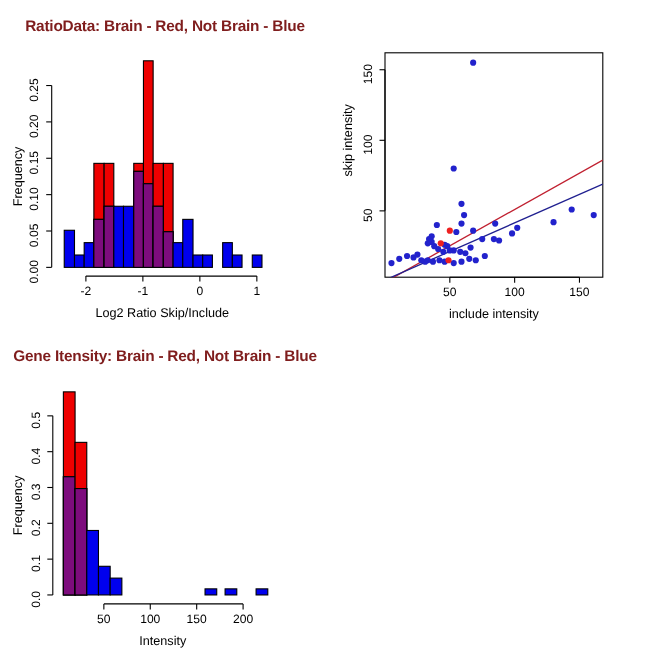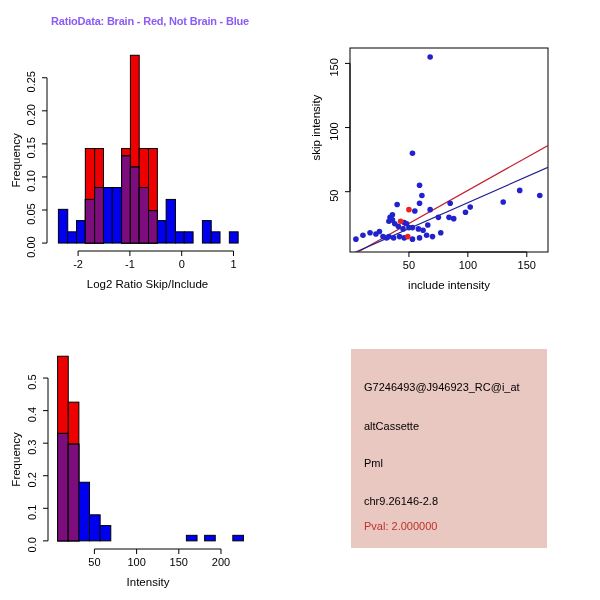--- a/index.html
+++ b/index.html
@@ -4,21 +4,21 @@
 <style>
   html,body{margin:0;padding:0;background:#ffffff;}
   .stage{position:relative;width:600px;height:600px;background:#ffffff;overflow:hidden;
          font-family:"Liberation Sans",sans-serif;}
   .panel{position:absolute;width:300px;height:300px;}
   #panel-tl{left:0;top:0;}
   #panel-tr{left:300px;top:0;}
   #panel-bl{left:0;top:300px;}
   #panel-br{left:300px;top:300px;}
   .panel-title{position:absolute;top:15px;left:0;width:100%;text-align:center;
-               font-size:11px;font-weight:bold;color:#8b5cf6;letter-spacing:-0.2px;}
+               font-size:14px;font-weight:bold;color:#7f1d1d;letter-spacing:-0.2px;}
   .chart-svg{position:absolute;left:0;top:0;width:300px;height:300px;}
   svg text{font-family:"Liberation Sans",sans-serif;fill:#000;}
   .info-box{position:absolute;left:51px;top:49px;width:196px;height:199px;background:#E9C8C2;}
   .info-line{position:absolute;left:13px;font-size:11px;color:#000;white-space:nowrap;}
   .info-line.l1{top:32px;}
   .info-line.l2{top:71px;}
   .info-line.l3{top:108px;}
   .info-line.l4{top:146px;}
   .info-line.l5{top:171px;color:#C03028;}
 </style>
@@ -198,25 +198,17 @@
         <rect x="68.25316455696202" y="102.14545454545453" width="10.632911392405077" height="138.71404958677687" fill="#EE0000" stroke="#000" stroke-width="1"></rect>
         <rect x="68.25316455696202" y="144.1504132231405" width="10.632911392405077" height="96.70909090909089" fill="#0000EE" stroke="#000" stroke-width="1"></rect>
         <rect x="68.25316455696202" y="144.1504132231405" width="10.632911392405077" height="96.70909090909089" fill="#7D0C7D" stroke="#000" stroke-width="1"></rect>
         <rect x="78.8860759493671" y="182.24793388429754" width="10.632911392405063" height="58.611570247933855" fill="#0000EE" stroke="#000" stroke-width="1"></rect>
         <rect x="89.51898734177216" y="214.8099173553719" width="10.632911392405063" height="26.049586776859485" fill="#0000EE" stroke="#000" stroke-width="1"></rect>
         <rect x="100.15189873417722" y="225.55537190082646" width="10.632911392405049" height="15.304132231404935" fill="#0000EE" stroke="#000" stroke-width="1"></rect>
         <rect x="186.39662447257385" y="235.32396694214876" width="10.632911392405049" height="5.535537190082636" fill="#0000EE" stroke="#000" stroke-width="1"></rect>
         <rect x="204.62447257383968" y="235.32396694214876" width="10.632911392405049" height="5.535537190082636" fill="#0000EE" stroke="#000" stroke-width="1"></rect>
         <rect x="232.81012658227849" y="235.32396694214876" width="10.632911392405049" height="5.535537190082636" fill="#0000EE" stroke="#000" stroke-width="1"></rect>
       </svg>
+    <div class="panel-title">Gene Itensity: Brain - Red, Not Brain - Blue</div>
   </div>
 
-  <div class="panel" id="panel-br">
-    <div class="info-box">
-      <div class="info-line l1">G7246493@J946923_RC@i_at</div>
-      <div class="info-line l2">altCassette</div>
-      <div class="info-line l3">Pml</div>
-      <div class="info-line l4">chr9.26146-2.8</div>
-      <div class="info-line l5">Pval: 2.000000</div>
-    </div>
-  </div>
 
 </div>
 
 </body></html>

